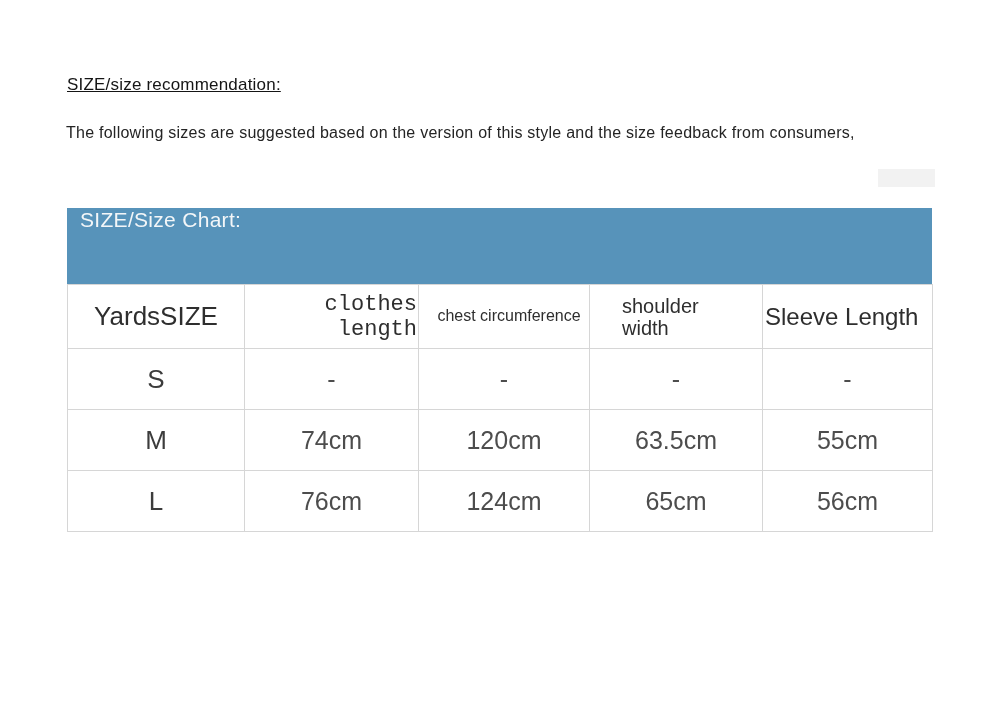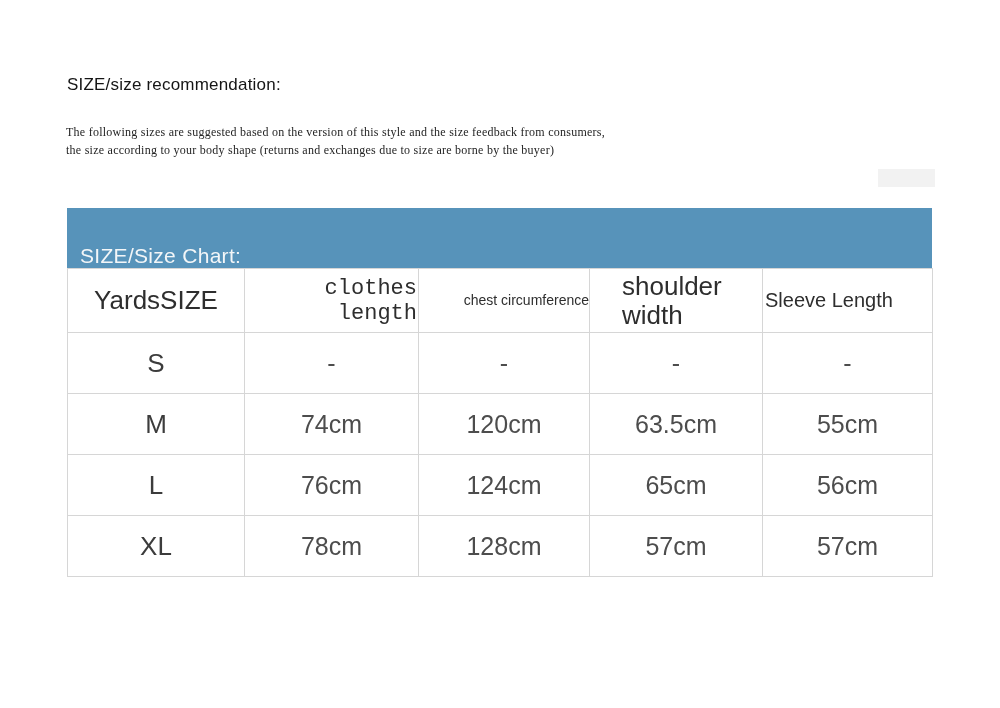--- a/index.html
+++ b/index.html
@@ -11,67 +11,66 @@
     --column-text:#2E2E2E;
     --body-text:#242424;
   }
   *{margin:0;padding:0;box-sizing:border-box;}
   html,body{background:#ffffff;}
   body{font-family:"Liberation Sans","DejaVu Sans",sans-serif;}
   .page{position:relative;width:1000px;height:708px;background:#ffffff;overflow:hidden;}
 
   .heading{
     position:absolute;left:67px;top:75px;
-    font-size:17px;letter-spacing:.2px;color:#151515;font-weight:400;
+    font-size:17px;letter-spacing:.2px;color:#151515;font-weight:400;text-decoration:underline;
   }
   .intro{
     position:absolute;left:66px;top:124px;
-    font-size:12px;letter-spacing:.25px;line-height:17.5px;color:var(--body-text);font-family:Liberation Serif, serif;
+    font-size:16px;letter-spacing:.25px;line-height:17.5px;color:var(--body-text);
   }
   .intro div{white-space:nowrap;}
   .artifact{
     position:absolute;left:878px;top:169px;width:57px;height:18px;
     background:#f2f2f2;
   }
 
   .chart{position:absolute;left:67px;top:208px;width:865px;}
   .chart-title-bar{
-    width:865px;height:60px;background:var(--header-bg);
-    display:flex;align-items:flex-end;padding-left:13px;
+    width:865px;height:76px;background:var(--header-bg);
+    display:flex;align-items:flex-start;padding-left:13px;
   }
   .chart-title{color:var(--header-text);font-size:21px;letter-spacing:.3px;}
 
   table{border-collapse:collapse;table-layout:fixed;width:865px;background:#fff;}
   col.c1{width:177px;} col.c2{width:174px;} col.c3{width:171px;} col.c4{width:173px;} col.c5{width:170px;}
   th,td{
     border:1px solid var(--border);
     text-align:center;vertical-align:middle;
     font-weight:400;overflow:hidden;
   }
   thead th{height:64px;color:var(--column-text);}
   tbody td{height:61px;}
   .th-size{font-size:26px;text-align:center;}
   .th-clothes{font-size:22px;text-align:right;padding-right:1px;font-family:Liberation Mono, monospace;}
-  .th-chest{font-size:14px;text-align:right;padding-left:10px;line-height:1.15;}
-  .th-shoulder{font-size:26px;line-height:1.1;}
+  .th-chest{font-size:16px;text-align:center;padding-left:10px;line-height:1.15;}
+  .th-shoulder{font-size:20px;line-height:1.1;}
   .th-shoulder .wrapblock{display:inline-block;max-width:108px;text-align:left;}
-  .th-sleeve{font-size:20px;text-align:left;padding-left:2px;}
+  .th-sleeve{font-size:24px;text-align:left;padding-left:2px;}
   td.size-col{font-size:26px;color:var(--size-text);}
   td.val{font-size:25px;color:var(--cell-text);}
 </style>
 </head>
 <body>
 
 <div class="page">
 
   <div class="heading">SIZE/size recommendation:</div>
 
   <div class="intro">
     <div>The following sizes are suggested based on the version of this style and the size feedback from consumers,</div>
-    <div>the size according to your body shape (returns and exchanges due to size are borne by the buyer)</div>
   </div>
 
   <div class="artifact"></div>
 
   <div class="chart">
     <div class="chart-title-bar">
       <span class="chart-title">SIZE/Size Chart:</span>
     </div>
 
     <table>
@@ -106,24 +105,17 @@
           <td class="val">63.5cm</td>
           <td class="val">55cm</td>
         </tr>
         <tr>
           <td class="size-col">L</td>
           <td class="val">76cm</td>
           <td class="val">124cm</td>
           <td class="val">65cm</td>
           <td class="val">56cm</td>
         </tr>
-        <tr>
-          <td class="size-col">XL</td>
-          <td class="val">78cm</td>
-          <td class="val">128cm</td>
-          <td class="val">57cm</td>
-          <td class="val">57cm</td>
-        </tr>
       </tbody>
     </table>
   </div>
 
 </div>
 
 </body></html>

